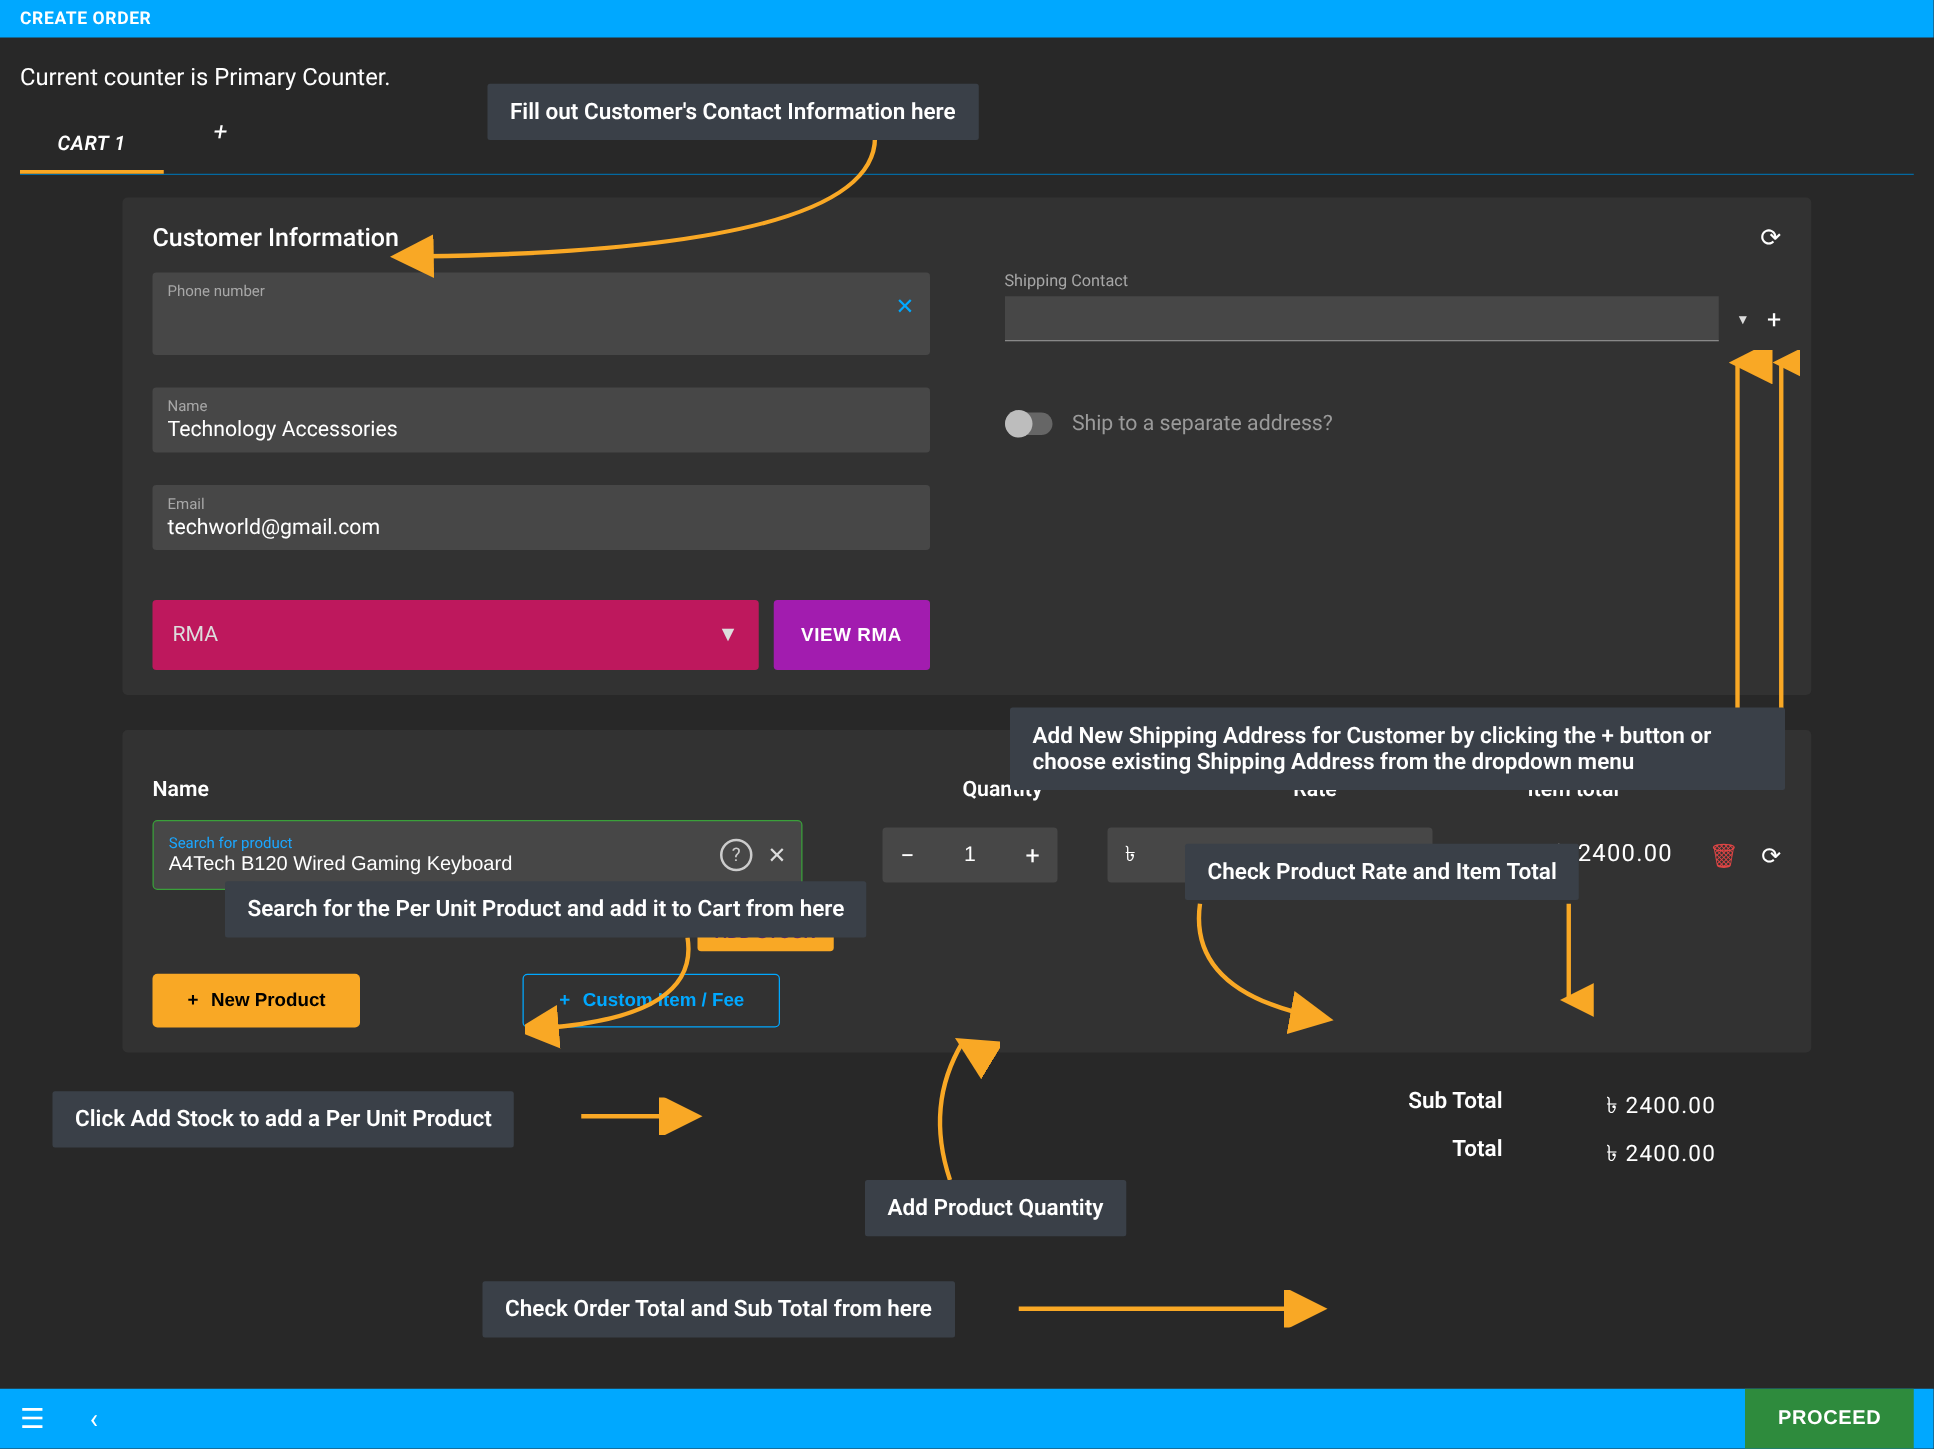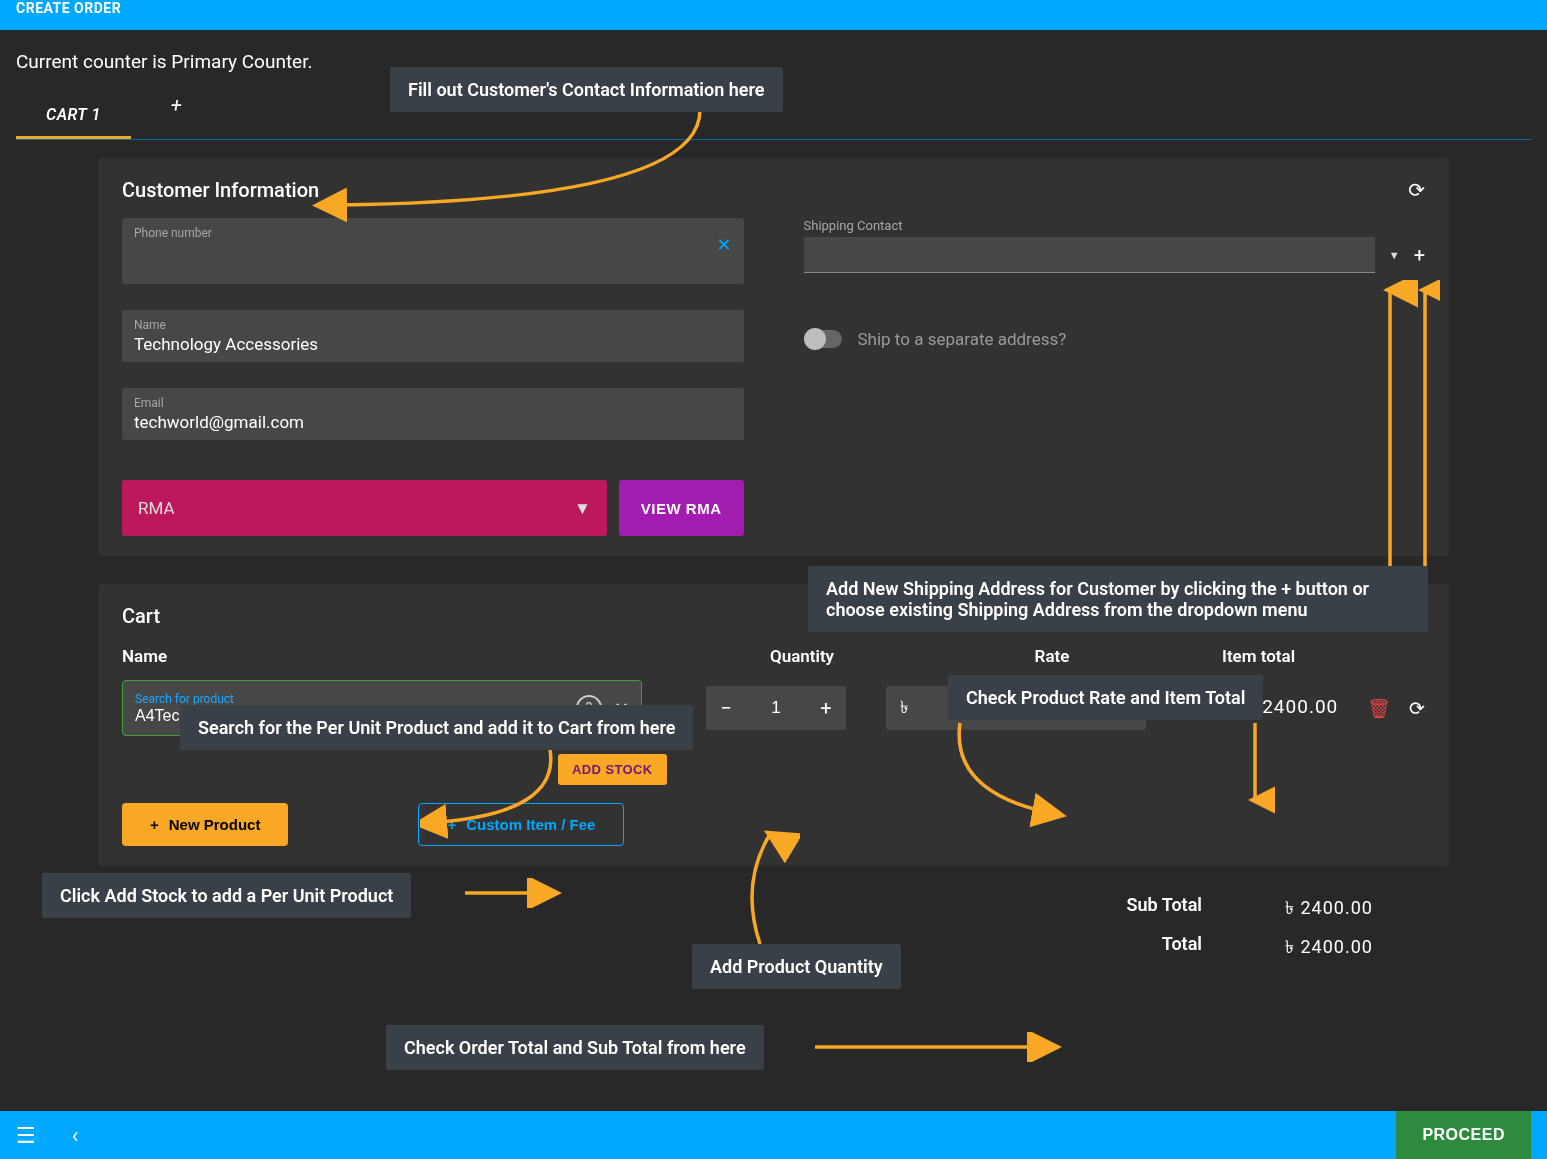--- a/index.html
+++ b/index.html
@@ -10,20 +10,21 @@
     width: 1547px;
     height: 1159px;
     overflow: hidden;
     position: relative;
   }
   .top-bar {
     background: #00a8ff;
     height: 30px;
     padding: 0 16px;
     display: flex;
+    align-items: center;
     color: #fff;
     font-size: 14px;
     font-weight: 700;
     letter-spacing: 0.5px;
   }
   .main {
     padding: 20px 16px 0 16px;
   }
   .counter-text {
     color: #fff;
@@ -443,27 +444,20 @@
         </div>
         <div class="toggle-row">
           <div class="toggle"></div>
           <span>Ship to a separate address?</span>
         </div>
       </div>
     </div>
   </div>
 
   <div class="panel rel" style="margin-top:28px;">
-    <div class="cart-head">
-      <div class="section-title" style="margin-bottom:0">Cart</div>
-      <div class="pns">
-        <span>Product Name Search</span>
-        <span style="font-size:12px;">Tт</span>
-      </div>
-    </div>
     <div class="col-headers">
       <div class="h-name">Name</div>
       <div class="h-qty">Quantity</div>
       <div class="h-rate">Rate</div>
       <div class="h-total">Item total</div>
     </div>
     <div class="cart-row">
       <div class="search-box">
         <div class="search-inner">
           <span class="search-label">Search for product</span>

